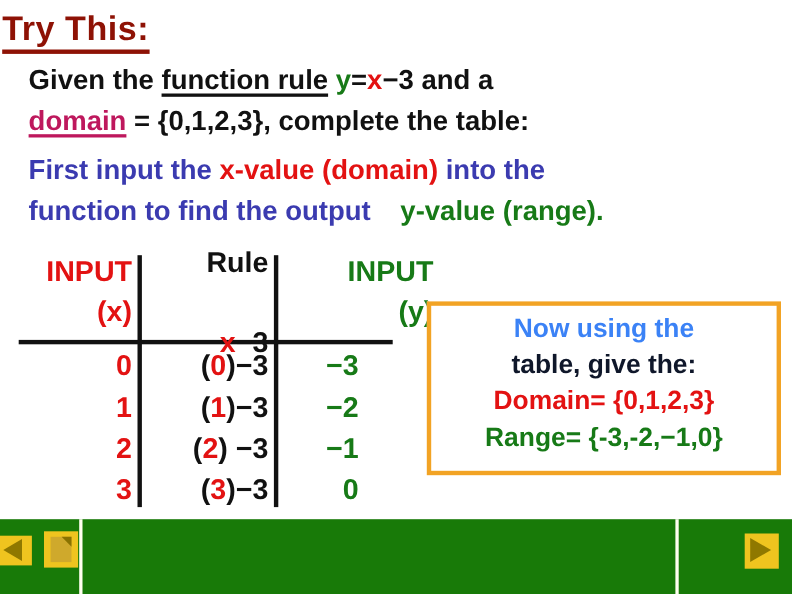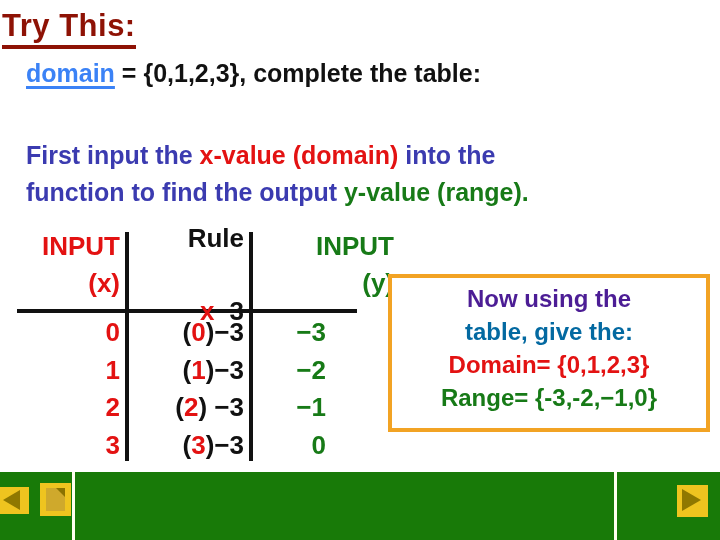--- a/index.html
+++ b/index.html
@@ -106,26 +106,27 @@
   }
 </style>
 </head>
 <body>
 
 <div class="abs" style="left:2px; top:8px;">
   <span id="slide-title" style="color: rgb(142, 18, 5);">Try This:</span>
 </div>
 
 <div id="para1" class="abs para">
-    <div><span class="u" style="color: #3b82f6;">domain</span><span style="color: rgb(17, 17, 17);"> = {0,1,2,3}, complete the table:</span></div>
+    <div><span style="color: rgb(17, 17, 17);">Given the </span><span class="u" style="color: rgb(17, 17, 17);">function rule</span><span style="color: rgb(17, 17, 17);"> </span><span style="color: rgb(23, 122, 23);">y</span><span style="color: rgb(17, 17, 17);">=</span><span style="color: rgb(227, 18, 18);">x</span><span style="color: rgb(17, 17, 17);">−3 and a</span></div>
+    <div><span class="u" style="color: #be185d;">domain</span><span style="color: rgb(17, 17, 17);"> = {0,1,2,3}, complete the table:</span></div>
   </div>
 
 <div id="para2" class="abs para">
     <div><span style="color: rgb(59, 59, 176);">First input the </span><span style="color: rgb(227, 18, 18);">x-value (domain)</span><span style="color: rgb(59, 59, 176);"> into the</span></div>
-    <div><span style="color: rgb(59, 59, 176);">function to find the output </span><span style="color: rgb(23, 122, 23);">y-value (range).</span></div>
+    <div><span style="color: rgb(59, 59, 176);">function to find the output </span><span style="color: rgb(23, 122, 23); margin-left: 20px;">y-value (range).</span></div>
   </div>
 
 <div class="vline" style="left:125px; top:232px; height:229px;"></div>
 <div class="vline" style="left:249px; top:232px; height:229px;"></div>
 <div class="hline" style="left:17px; top:309px; width:340px;"></div>
 
 <div id="table-cells">
     <div class="cell c0" style="top: 231px;"><span style="color: rgb(227, 18, 18);">INPUT</span></div>
     <div class="cell c1" style="top: 223px;"><span style="color: rgb(17, 17, 17);">Rule</span></div>
     <div class="cell c2" style="top: 231px;"><span style="color: rgb(23, 122, 23);">INPUT</span></div>
@@ -140,22 +141,22 @@
     <div class="cell c2v" style="top: 355px;"><span style="color: rgb(23, 122, 23);">−2</span></div>
     <div class="cell c0" style="top: 392px;"><span style="color: rgb(227, 18, 18);">2</span></div>
     <div class="cell c1" style="top: 392px;"><span style="color: rgb(17, 17, 17);">(</span><span style="color: rgb(227, 18, 18);">2</span><span style="color: rgb(17, 17, 17);">) −3</span></div>
     <div class="cell c2v" style="top: 392px;"><span style="color: rgb(23, 122, 23);">−1</span></div>
     <div class="cell c0" style="top: 430px;"><span style="color: rgb(227, 18, 18);">3</span></div>
     <div class="cell c1" style="top: 430px;"><span style="color: rgb(17, 17, 17);">(</span><span style="color: rgb(227, 18, 18);">3</span><span style="color: rgb(17, 17, 17);">)−3</span></div>
     <div class="cell c2v" style="top: 430px;"><span style="color: rgb(23, 122, 23);">0</span></div>
   </div>
 
 <div id="callout" class="abs">
-    <div class="co-line" style="color: #4c1d95;">Now using the</div>
-    <div class="co-line" style="color: #0369a1;">table, give the:</div>
+    <div class="co-line" style="color: #3b82f6;">Now using the</div>
+    <div class="co-line" style="color: #0f172a;">table, give the:</div>
     <div class="co-line" style="color: rgb(227, 18, 18);">Domain= {0,1,2,3}</div>
     <div class="co-line" style="color: rgb(23, 122, 23);">Range= {-3,-2,−1,0}</div>
   </div>
 
 <div id="footer-bar" class="abs">
   <div id="back-button" class="gold-btn">
     <div class="tri"></div>
   </div>
   <div id="page-button" class="gold-btn">
     <div class="doc">

